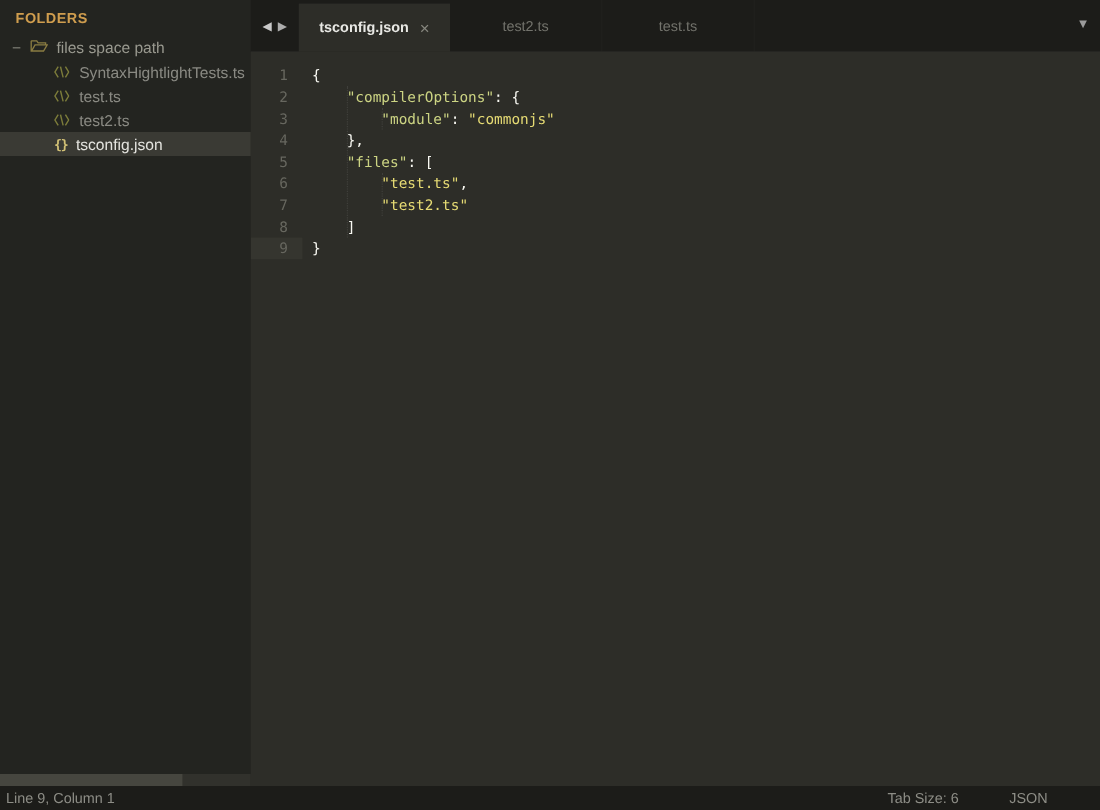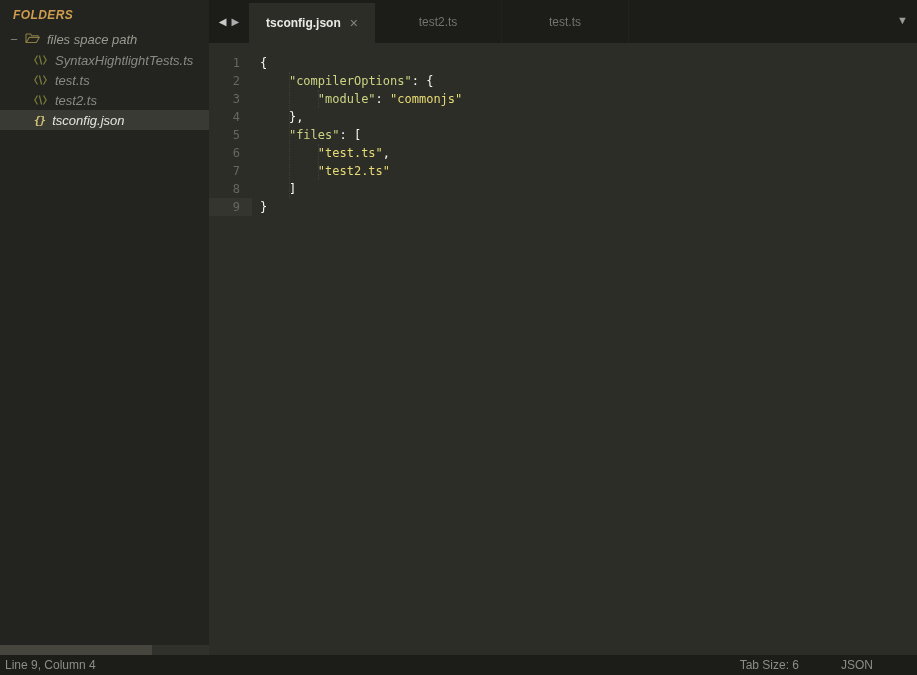--- a/index.html
+++ b/index.html
@@ -6,35 +6,34 @@
   .app {
     position:relative; width:917px; height:675px; overflow:hidden;
     background:#2d2d28; font-family:"Liberation Sans", sans-serif;
     -webkit-font-smoothing:antialiased;
   }
 
   
   .sidebar {
     position:absolute; left:0; top:0; width:209px; height:655px;
     background:#232420;
-    font-style:italic;
   }
   .sidebar-header {
     padding:8px 0 7px 13px; font-size:12px; font-weight:bold;
     color:#cf9d4e; letter-spacing:0.4px;
   }
   .folder-row {
     display:flex; align-items:center; height:21px; padding-left:10px;
     color:#99998f; font-size:13px; cursor:default;
   }
   .collapse-glyph { color:#83837a; font-size:13px; width:13px; flex:none; }
   .folder-icon { flex:none; margin:0 7px 0 2px; }
   .file-tree { }
   .file-row {
-    display:flex; align-items:center; height:20px; padding-left:34px;
+    display:flex; align-items:center; height:20px; padding-left:45px;
     font-size:13px; color:#8a8a83; cursor:default;
   }
   .file-row.selected { background:#3a3a34; color:#e4e4df; }
   .code-file-icon { flex:none; margin-right:8px; }
   .braces-glyph {
     flex:none; margin-right:7px; font-family:"DejaVu Sans Mono",monospace;
     font-size:11px; font-weight:bold; color:#d2c176; letter-spacing:-1px;
   }
   .sidebar-hscroll {
     position:absolute; left:0; top:645px; width:209px; height:10px;
@@ -216,18 +215,18 @@
         <span class="gutter">8</span>
         <span class="line-code"><span class="seg-plain">    </span><span class="seg-punct">]</span></span>
       </div>
       <div class="code-line current-line">
         <span class="gutter">9</span>
         <span class="line-code"><span class="seg-punct">}</span></span>
       </div>
     </div>
 
   <div class="statusbar">
-    <span class="status-left">Line 9, Column 4</span>
+    <span class="status-left">Line 9, Column 1</span>
     <span class="status-tabsize">Tab Size: 6</span>
     <span class="status-syntax">JSON</span>
   </div>
 
 </div>
 
 </body></html>

